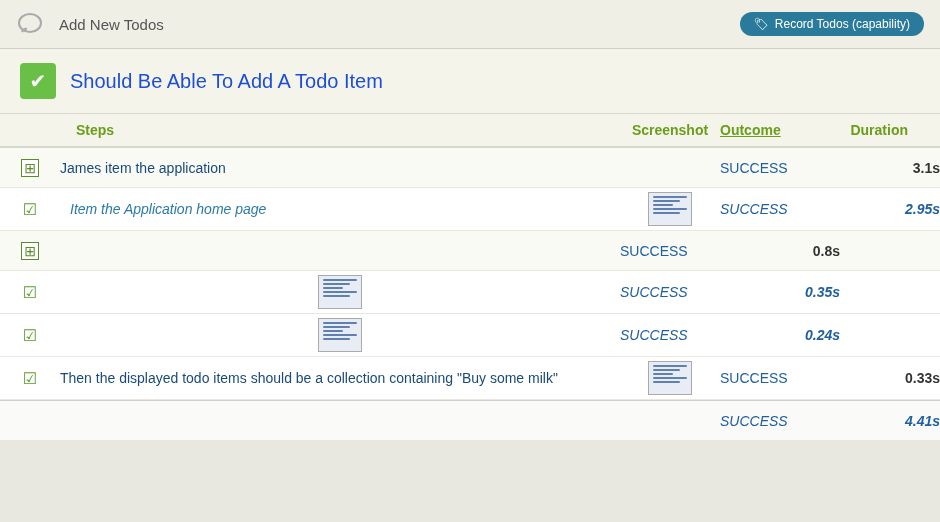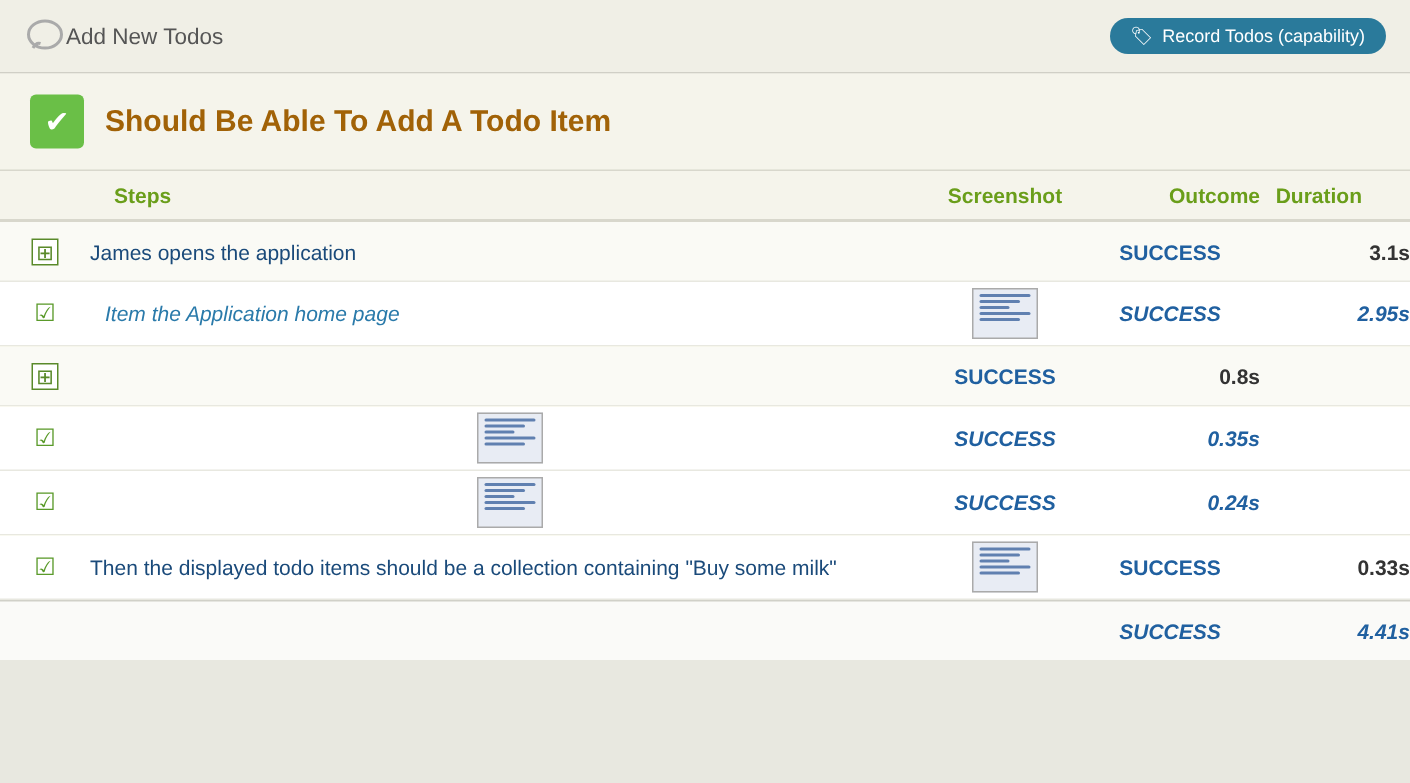--- a/index.html
+++ b/index.html
@@ -16,21 +16,21 @@
       background: #f0efe6;
       border-bottom: 1px solid #d0cfC6;
       padding: 10px 16px;
       display: flex;
       align-items: center;
       justify-content: space-between;
     }
     .top-bar-left {
       display: flex;
       align-items: center;
-      gap: 0;
+      gap: 15px;
     }
     .chat-icon {
       width: 28px;
       height: 28px;
       color: #999;
     }
     .top-bar-title {
       color: #555;
       font-size: 15px;
     }
@@ -65,47 +65,47 @@
       background: #6abf47;
       border-radius: 4px;
       display: flex;
       align-items: center;
       justify-content: center;
       color: white;
       font-size: 20px;
       flex-shrink: 0;
     }
     .suite-title {
-      color: #a16207;
+      color: #1d4ed8;
       font-size: 20px;
-      font-weight: bold;
+      font-weight: normal;
     }
 
     
     .table-area {
-      background: #fef9c3;
+      background: #b91c1c;
       margin: 0;
     }
 
     
     .col-headers {
       display: grid;
       grid-template-columns: 60px 1fr 100px 120px 100px;
       background: #f5f4eb;
       border-bottom: 2px solid #d8d7cc;
       padding: 8px 0;
     }
     .col-header {
       color: #6a9e1a;
       font-weight: bold;
       font-size: 14px;
     }
     .col-header.steps { padding-left: 16px; }
     .col-header.screenshot { text-align: center; }
-    .col-header.outcome { text-align: right; }
+    .col-header.outcome { text-align: left; text-decoration: underline; }
     .col-header.duration { text-align: right; padding-right: 32px; }
 
     
     .step-row {
       display: grid;
       grid-template-columns: 60px 1fr 100px 120px 100px;
       align-items: center;
       border-bottom: 1px solid #e8e8e0;
       min-height: 40px;
       background: white;
@@ -175,22 +175,21 @@
       height: 2px;
       background: #6080b0;
       margin-bottom: 2px;
       border-radius: 1px;
     }
     .thumb-line.short { width: 60%; }
     .thumb-line.medium { width: 80%; }
     .thumb-line.long { width: 100%; }
 
     .outcome-cell {
-      text-align: center;
-      font-weight: bold;
+      font-weight: normal;
     }
     .outcome-success {
       color: #2060a0;
     }
     .outcome-success-italic {
       color: #2060a0;
       font-style: italic;
     }
 
     .duration-cell {
@@ -239,21 +238,21 @@
     <div class="col-header steps">Steps</div>
     <div class="col-header screenshot">Screenshot</div>
     <div class="col-header outcome">Outcome</div>
     <div class="col-header duration">Duration</div>
   </div>
 
   <div class="step-row parent-row">
     <div class="expand-cell">
       <button class="expand-btn">⊞</button>
     </div>
-    <div class="step-label parent">James opens the application</div>
+    <div class="step-label parent">James item the application</div>
     <div class="screenshot-cell"></div>
     <div class="outcome-cell outcome-success">SUCCESS</div>
     <div class="duration-cell duration-normal">3.1s</div>
   </div>
 
   <div class="step-row child-row">
     <div class="expand-cell">
       <span class="check-icon">☑</span>
     </div>
     <div class="step-label child">Item the Application home page</div>

